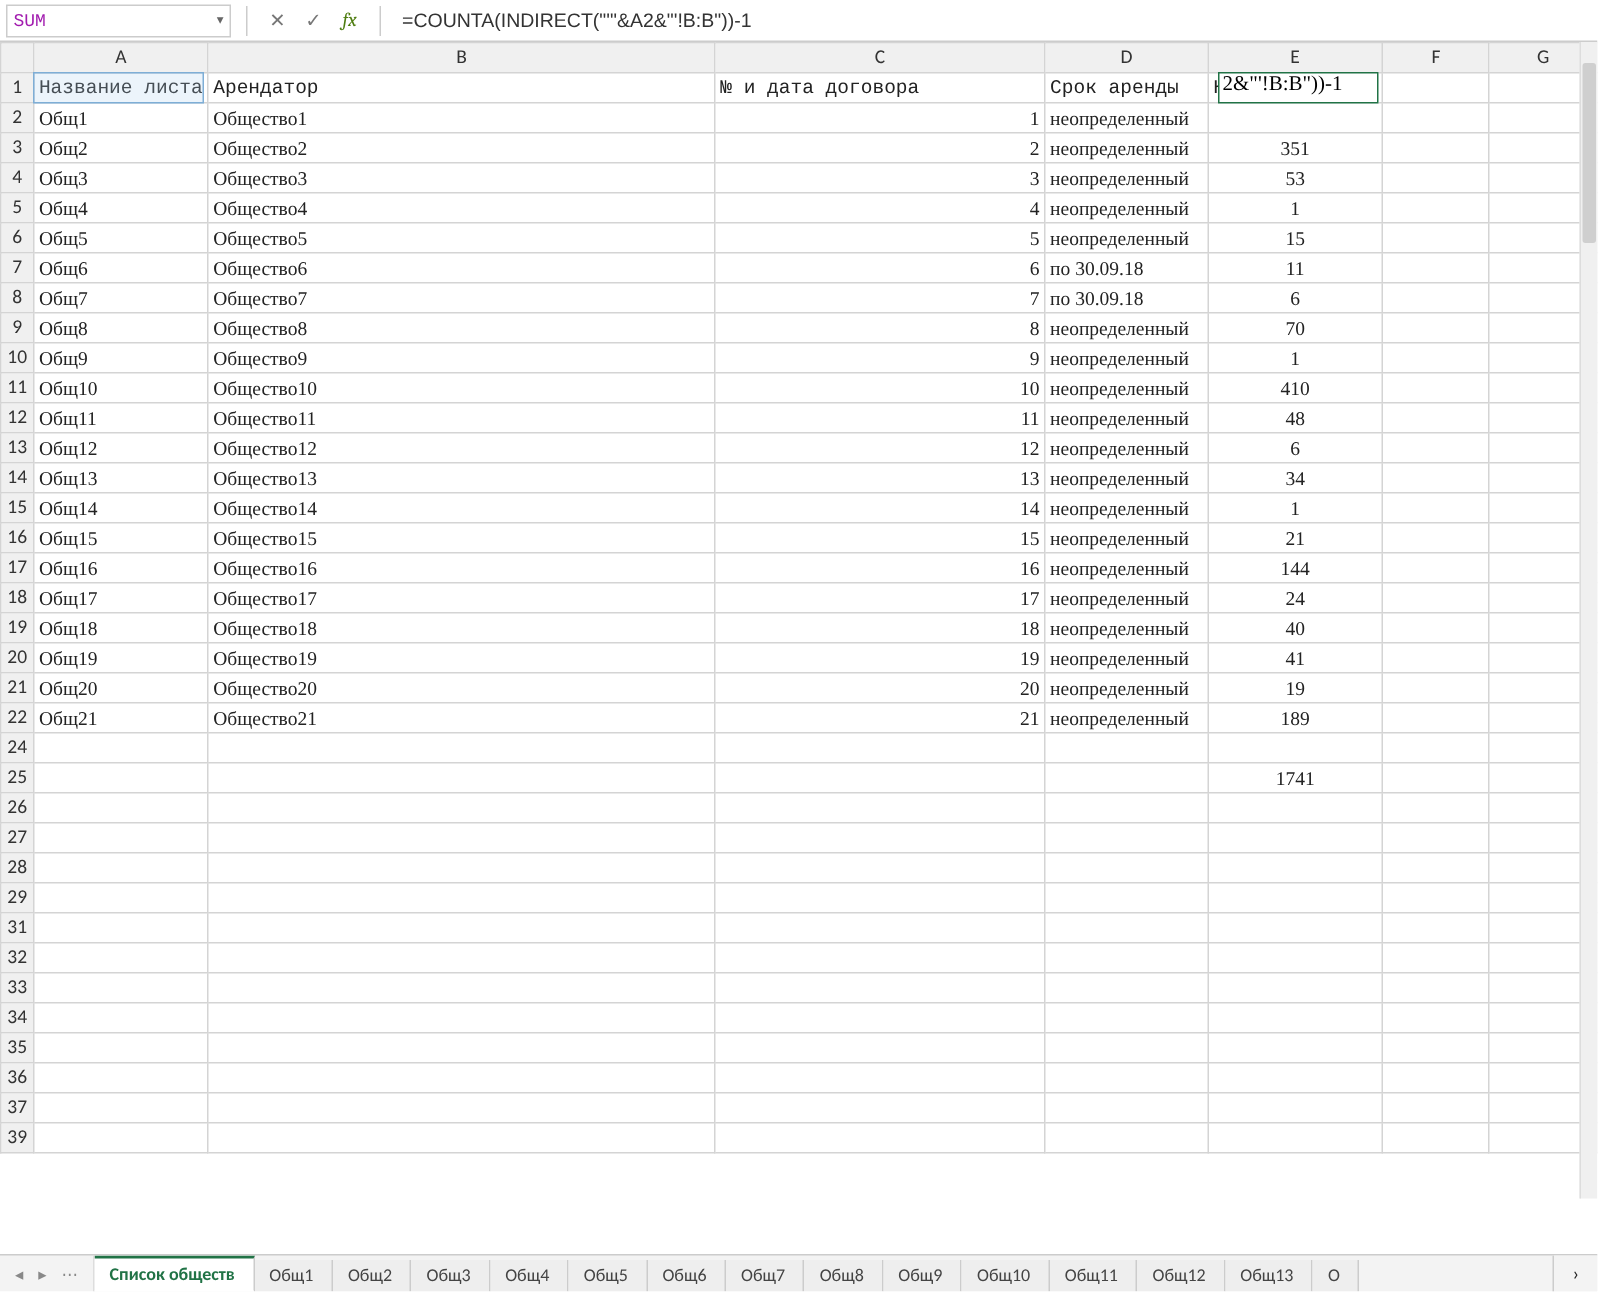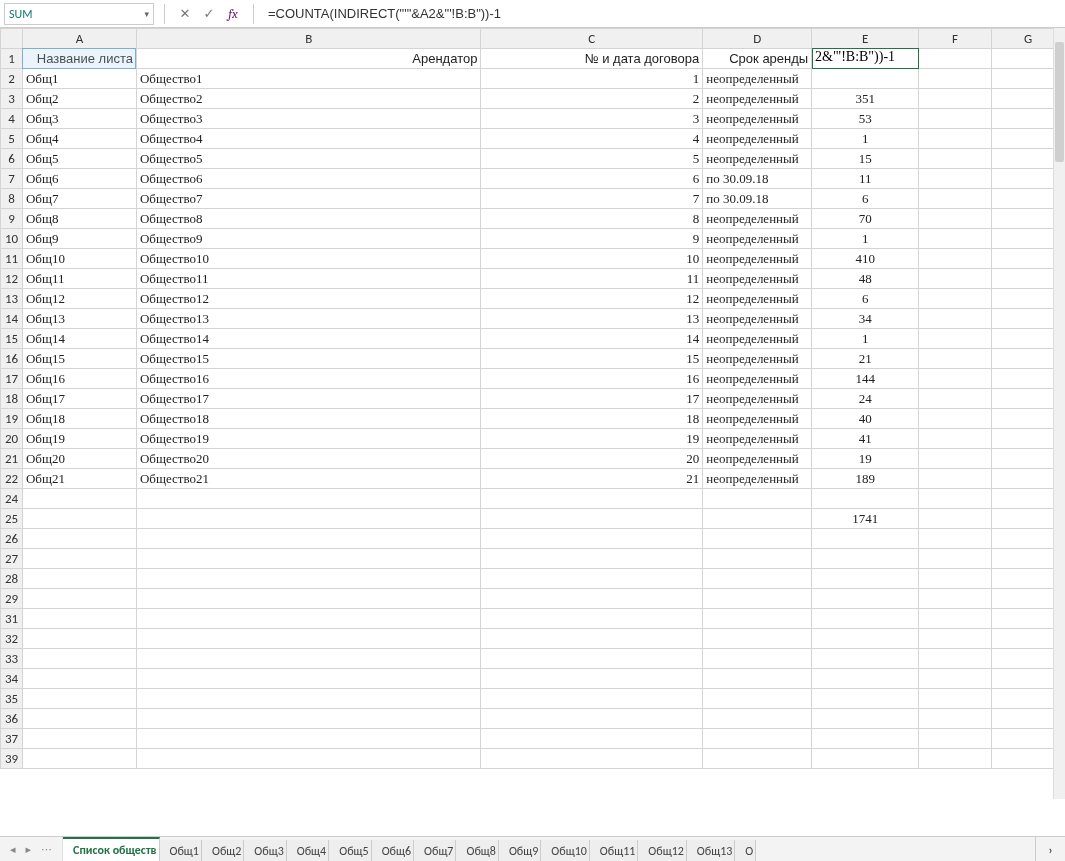--- a/index.html
+++ b/index.html
@@ -27,31 +27,31 @@
   .name-box {
     display: flex;
     align-items: center;
     width: 150px;
     height: 22px;
     border: 1px solid #ccc;
     background: #fff;
     padding: 0 4px;
     font-size: 12px;
   }
-  .name-box-text { flex: 1; color: #0f766e; }
+  .name-box-text { flex: 1; color: #a21caf; font-family: Liberation Mono, monospace; }
   .name-box-caret { color: #666; font-size: 9px; }
   .fb-sep { width: 1px; height: 20px; background: #ccc; margin: 0 6px; }
   .fb-btn {
     width: 20px; height: 20px;
     display: flex; align-items: center; justify-content: center;
     color: #777;
     font-size: 13px;
     cursor: pointer;
   }
-  .fb-btn.fx { font-style: italic; font-family: Cambria, serif; color: #701a75; }
+  .fb-btn.fx { font-style: italic; font-family: Cambria, serif; color: #4d7c0f; }
   .formula-input {
     flex: 1;
     height: 22px;
     border: none;
     outline: none;
     font-size: 13px;
     padding: 0 4px;
     color: #333;
   }
 
@@ -80,22 +80,22 @@
     background: #f0f0f0;
     color: #333;
     text-align: center;
     font-weight: 400;
   }
   th.corner { background: #f0f0f0; }
   th.rowhdr { width: 22px; text-align: center; background: #f0f0f0; }
   td { text-align: left; }
   .hdr-row td {
     font-weight: 700;
-    text-align: right;
-    font-family: Liberation Sans, sans-serif;
+    text-align: left;
+    font-family: Liberation Mono, monospace;
     font-size: 14px;
   }
   td.data-a, td.data-b, td.data-d { font-family: "Times New Roman", serif; font-size: 14px; }
   td.data-c { font-family: "Times New Roman", serif; font-size: 14px; text-align: right; }
   td.data-e { font-family: "Times New Roman", serif; font-size: 14px; text-align: center; }
 
   
   col.c-row { width: 22px; }
   col.c-A { width: 114px; }
   col.c-B { width: 345px; }
@@ -154,21 +154,21 @@
     color: #888;
     border-right: 1px solid #ddd;
   }
   .tab-nav span { cursor: pointer; font-size: 11px; }
   .tabs {
     display: flex;
     align-items: flex-end;
     overflow: hidden;
   }
   .tab {
-    padding: 4px 2px 3px 10px;
+    padding: 4px 12px 3px 10px;
     background: #eee;
     border-right: 1px solid #ccc;
     font-size: 12px;
     color: #444;
     cursor: pointer;
     white-space: nowrap;
   }
   .tab.active {
     background: #fff;
     color: #217346;

